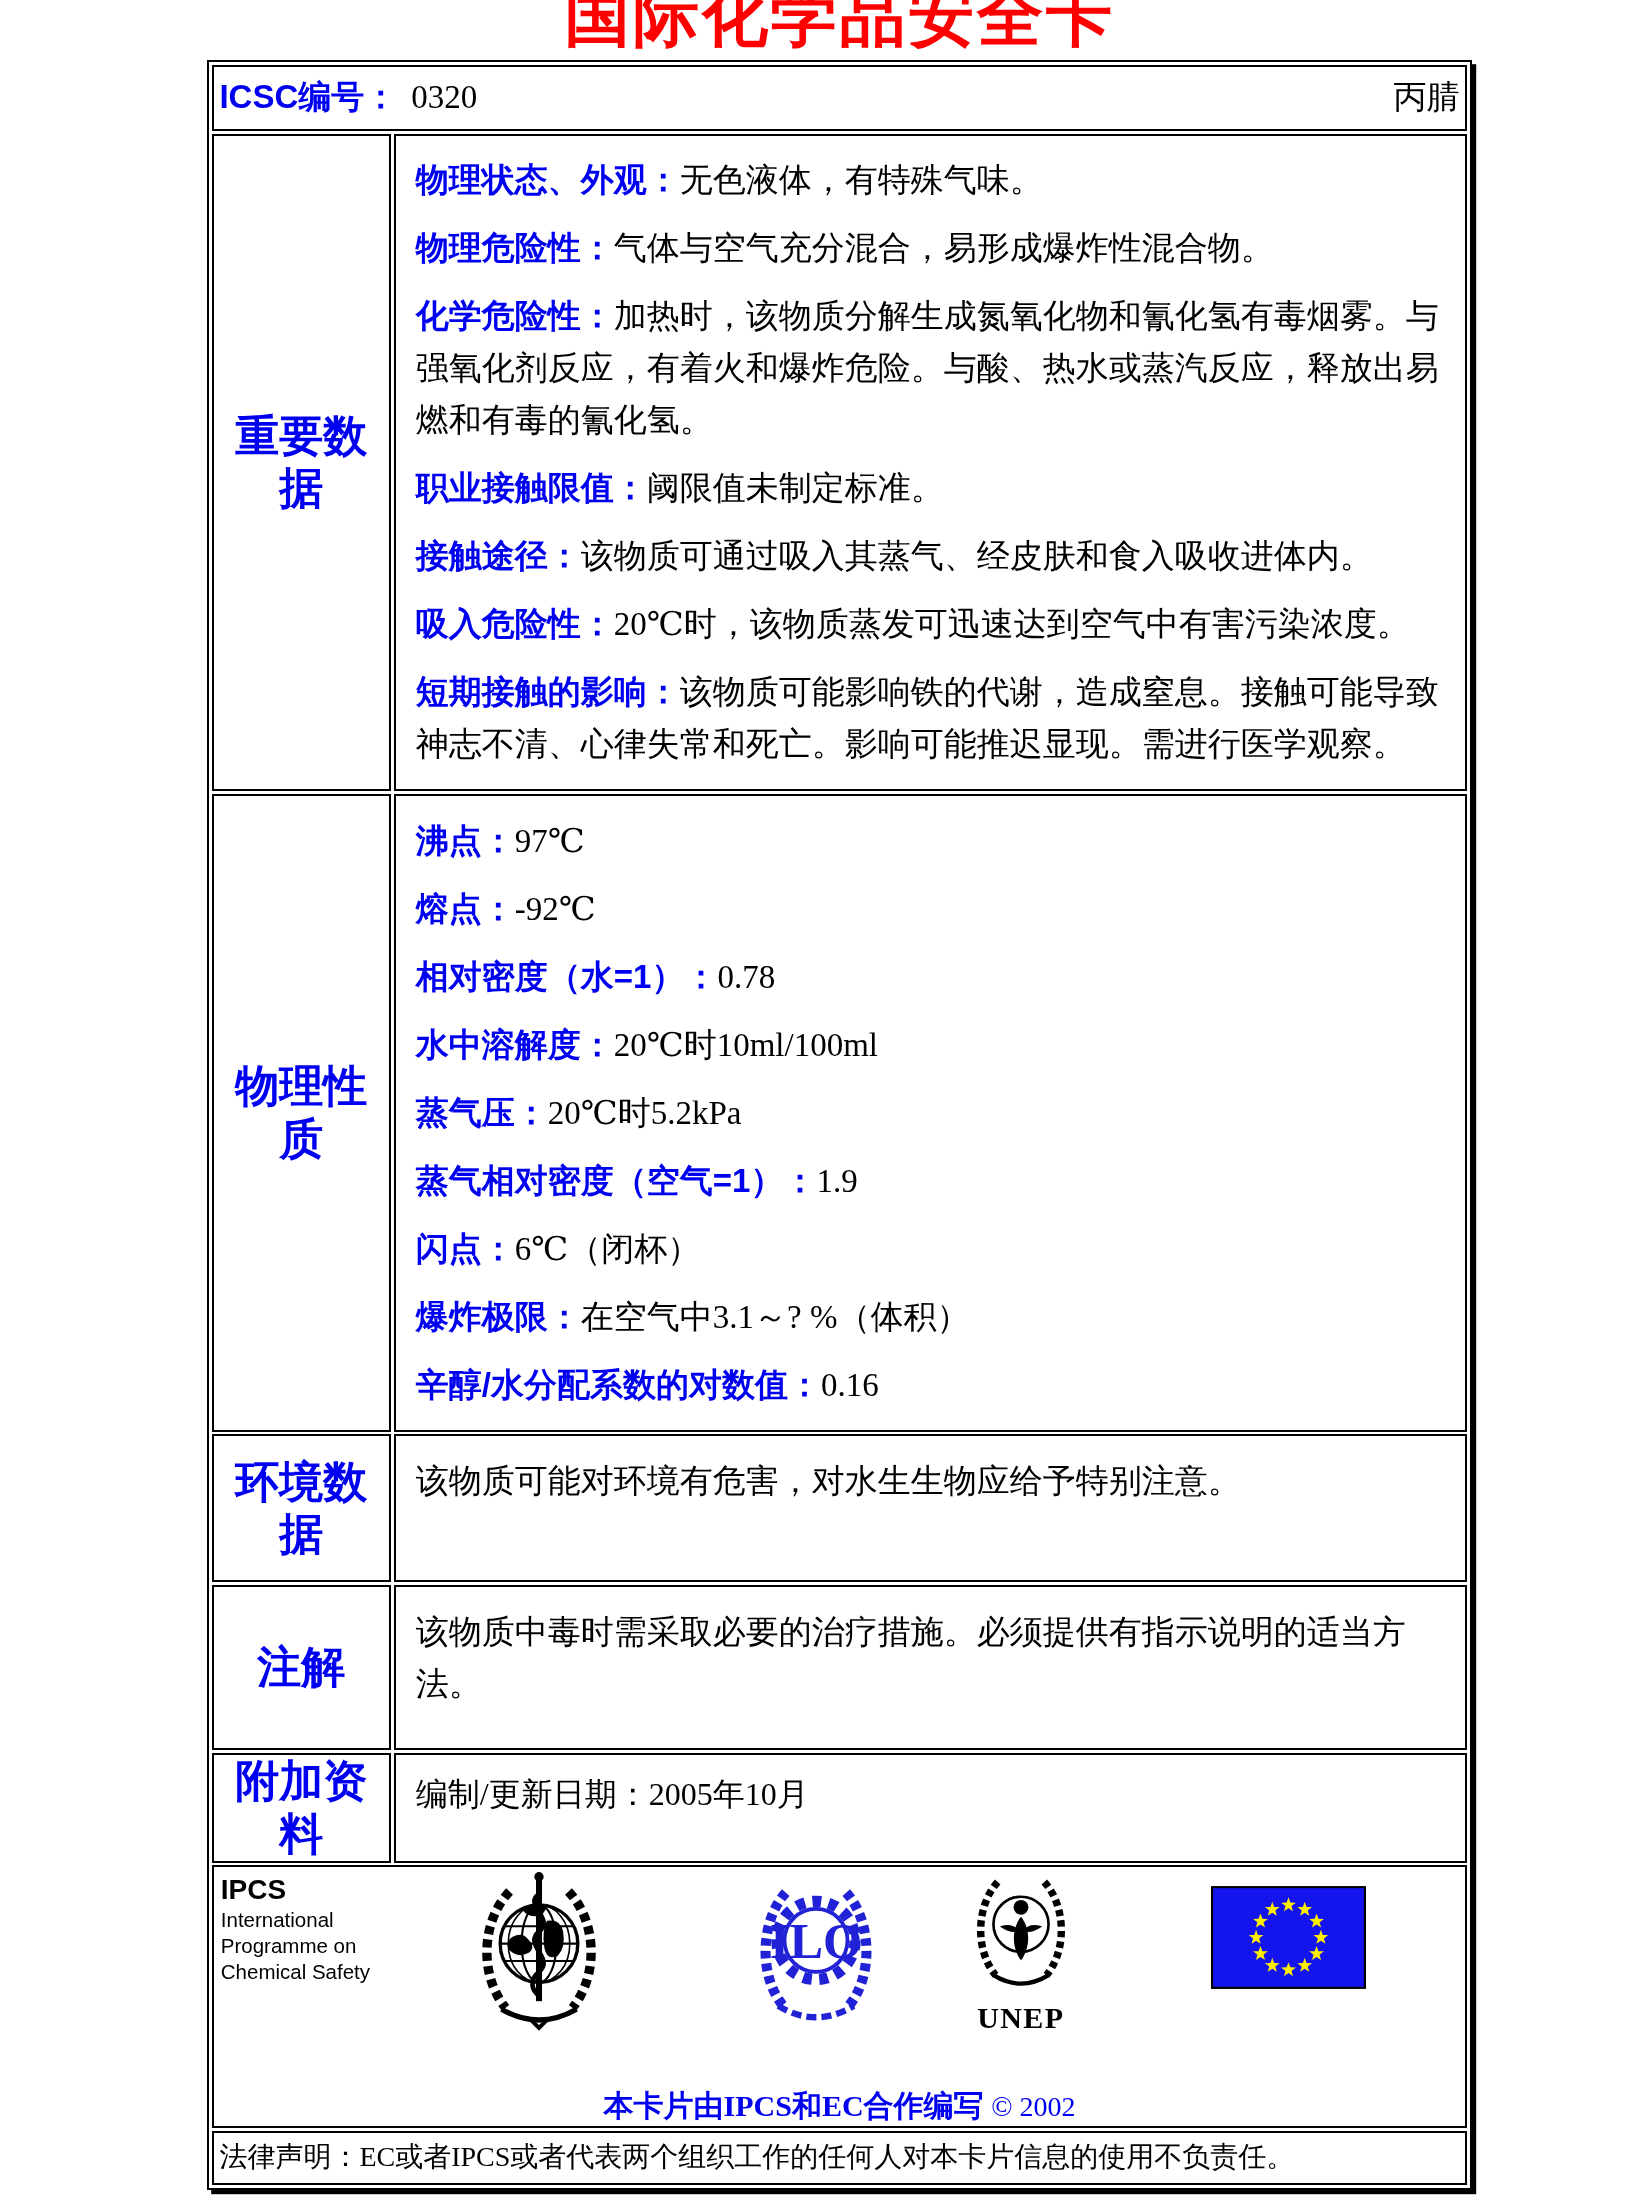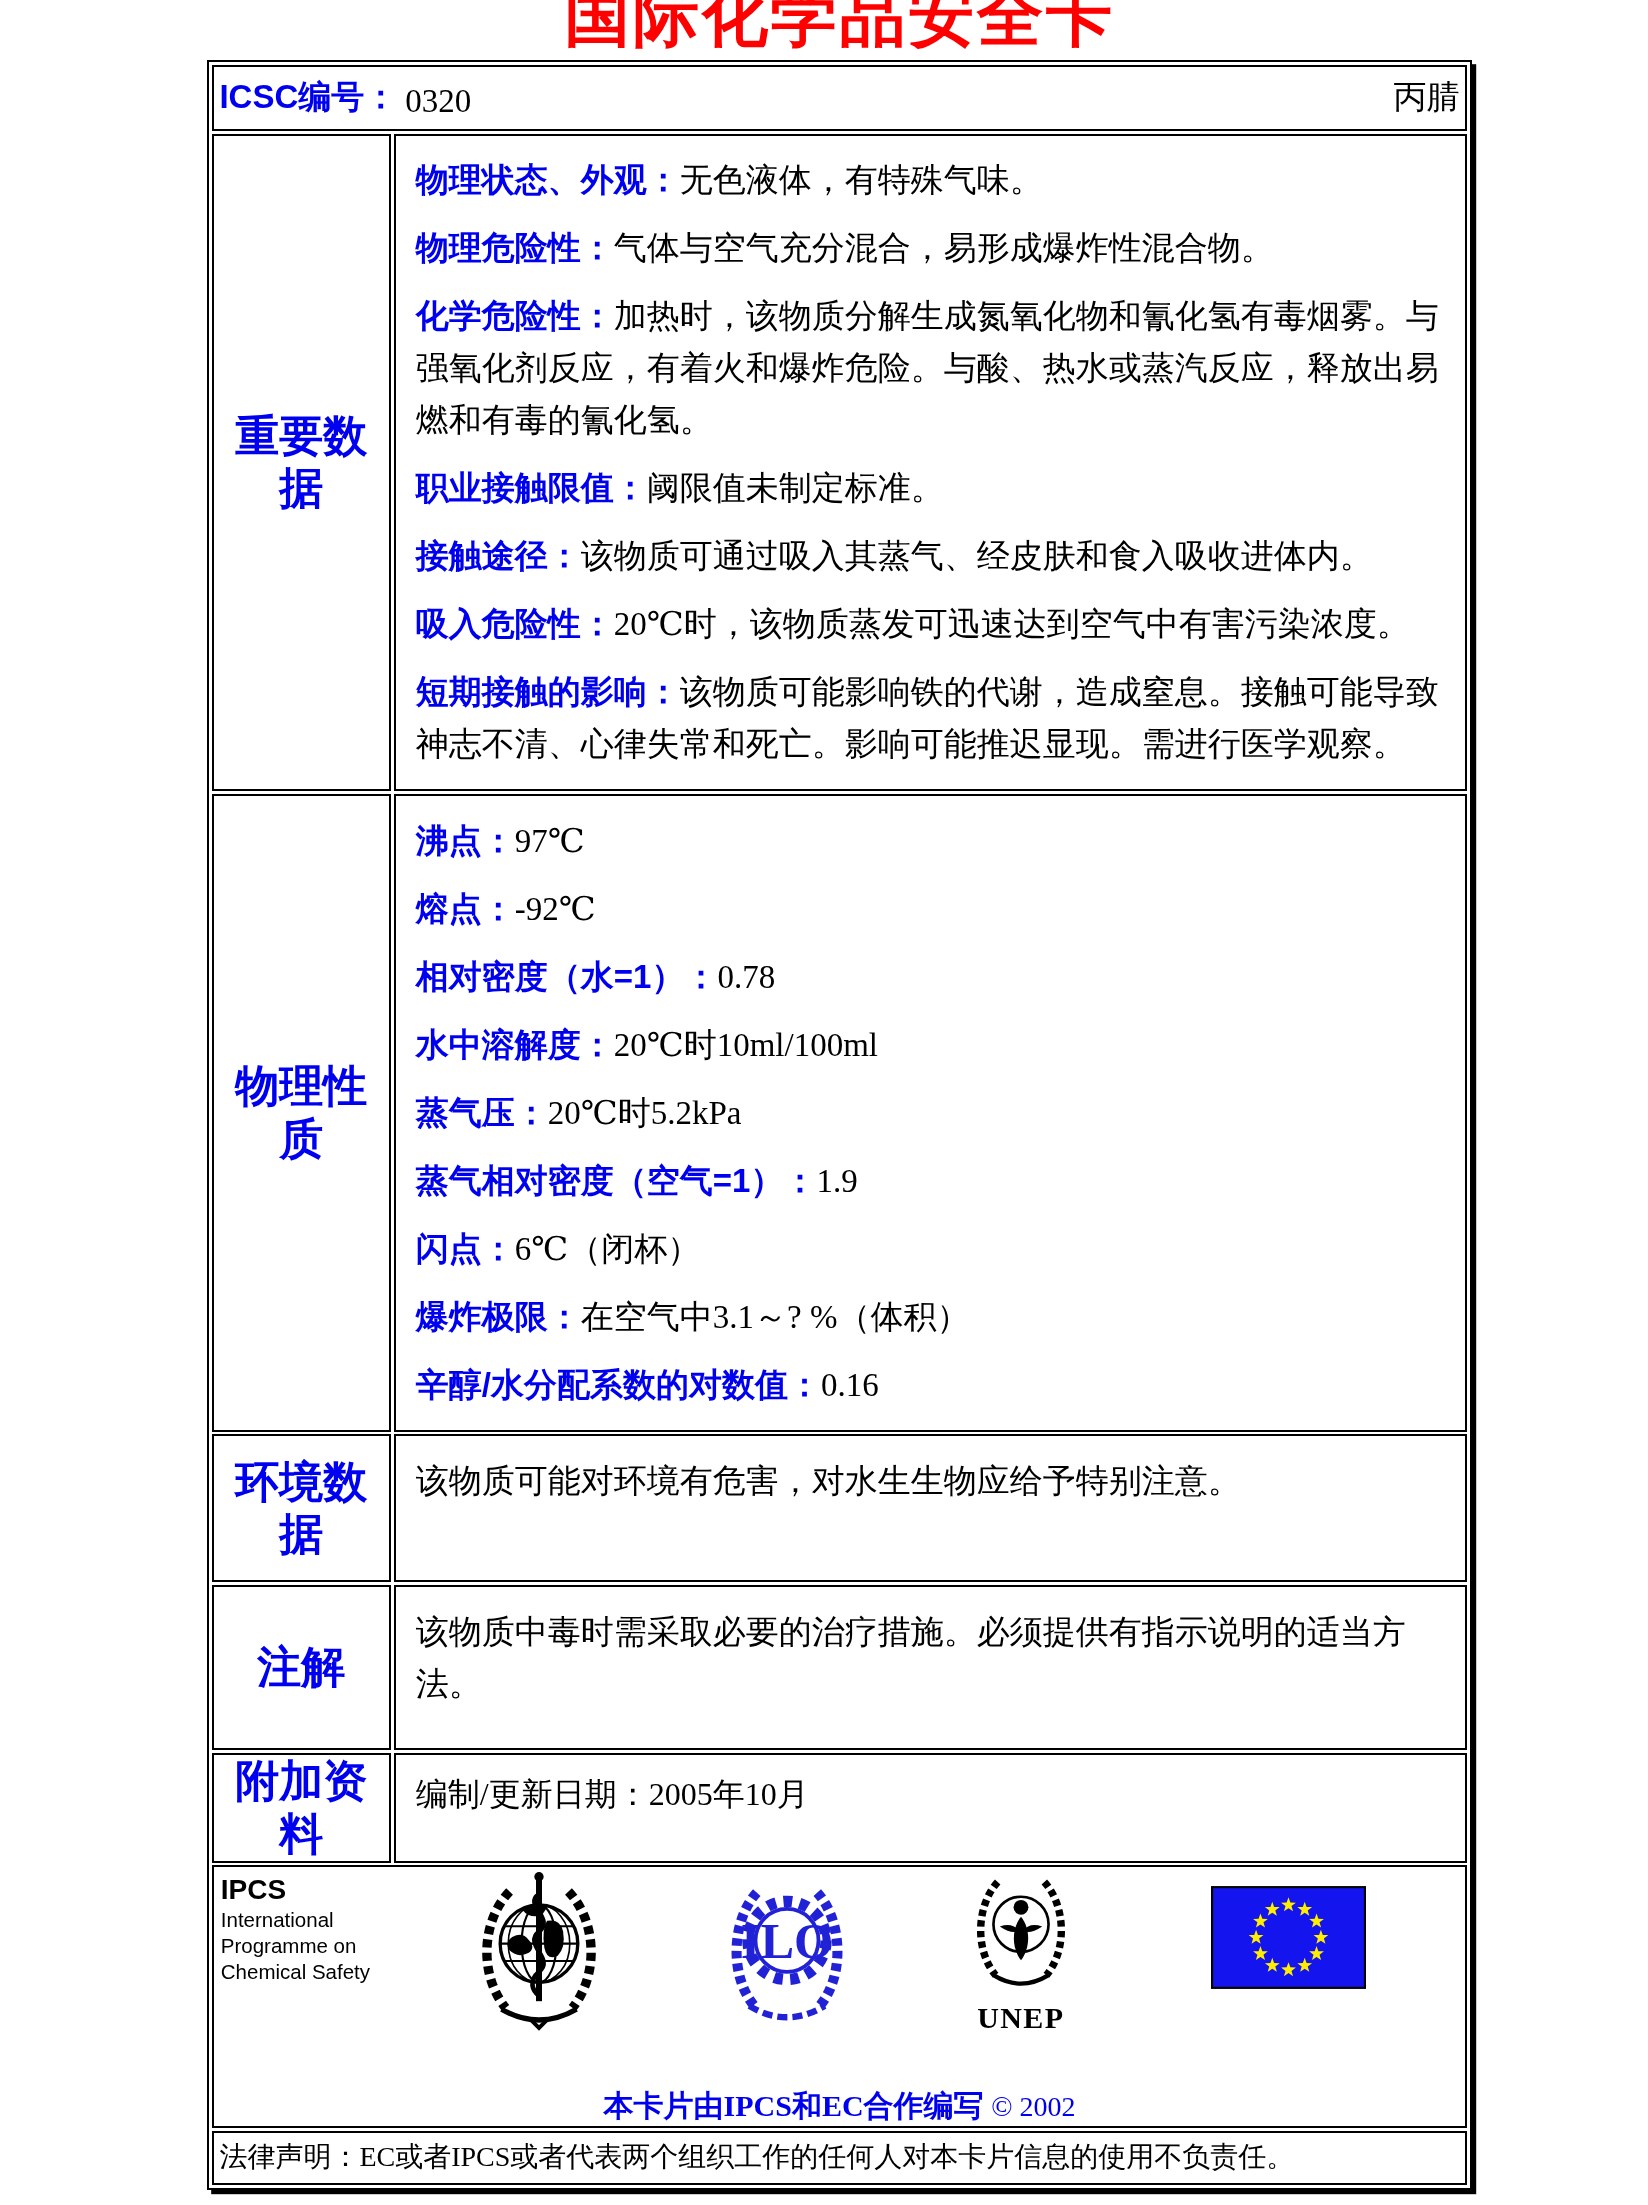--- a/index.html
+++ b/index.html
@@ -32,21 +32,21 @@
   .content-cell p { margin:16px; }
   .inline-label {
     color:#0000f0; font-weight:bold;
     font-family:"Liberation Sans","DejaVu Sans",sans-serif;
   }
   
   .icsc-row-cell {
     flex:1; height:66px; display:flex; align-items:center; justify-content:space-between;
     padding:0 5.6px; font-size:33px;
   }
-  .icsc-left { display:flex; align-items:flex-end; gap:8px; }
+  .icsc-left { display:flex; align-items:center; gap:14px; }
   .icsc-label {
     color:#0000f0; font-weight:bold;
     font-family:"Liberation Sans","DejaVu Sans",sans-serif;
   }
   .icsc-value { color:#000; }
   .chem-name { color:#000; }
   
   .r-important .content-cell { min-height:593px; }
   .r-physical  .content-cell { min-height:460px; }
   .r-environ   .content-cell { min-height:148px; }
@@ -55,21 +55,21 @@
   
   .logos-cell { flex:1; position:relative; height:263px; }
   .ipcs-block {
     position:absolute; left:7px; top:5.6px; width:212px; color:#000;
     font-family:"Liberation Sans","DejaVu Sans",sans-serif;
   }
   .ipcs-acronym { font-size:28px; font-weight:bold; line-height:34px; }
   .ipcs-sub { font-size:20.5px; line-height:26px; }
   .logo { position:absolute; }
   .logo-who  { left:258px; top:2.8px; }
-  .logo-ilo  { left:510px; top:2.8px; }
+  .logo-ilo  { left:539px; top:2.8px; }
   .logo-unep { left:754px; top:2.8px; text-align:center; }
   .unep-word {
     font-family:"Liberation Serif","DejaVu Serif",serif;
     font-weight:bold; font-size:30px; color:#000; line-height:31px; letter-spacing:1.4px;
     margin-top:-4.2px;
   }
   .logo-eu   { left:997px; top:18.4px; }
   .logos-caption {
     position:absolute; left:0; bottom:2.8px; width:100%; text-align:center;
     font-size:30px; color:#0000f0; line-height:34px;

